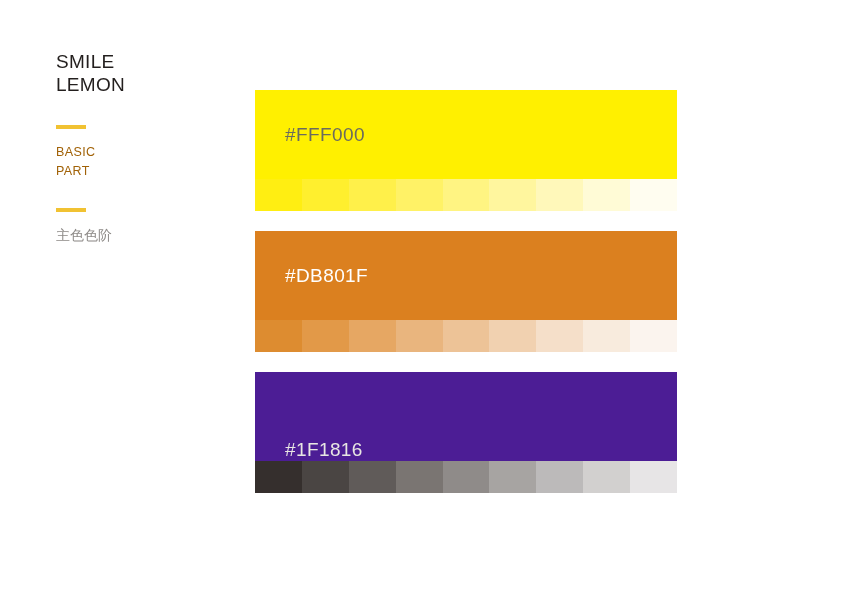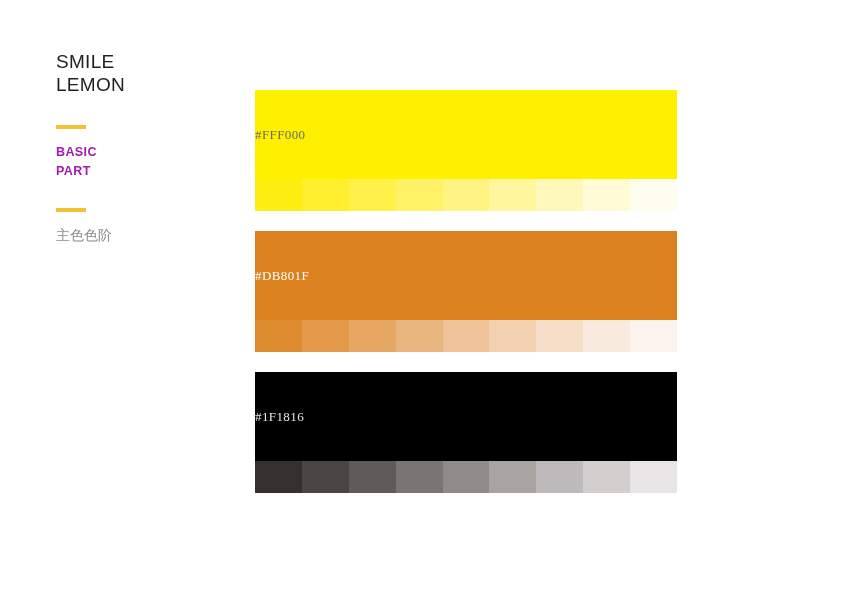--- a/index.html
+++ b/index.html
@@ -46,22 +46,22 @@
     background: #f1c232;
     margin: 0;
   }
 
   .rule-1 { margin-top: 29px; }
   .rule-2 { margin-top: 27px; }
 
   .section-label {
     font-size: 12.5px;
     line-height: 19px;
-    font-weight: bold;
-    color: #a21caf;
+    font-weight: normal;
+    color: #a16207;
     letter-spacing: 0.4px;
     white-space: pre-line;
     margin: 0;
     padding-top: 14px;
   }
 
   .sub-label {
     font-size: 14px;
     line-height: 18px;
     font-weight: 400;
@@ -86,24 +86,24 @@
 
   .main-swatch {
     width: 100%;
     height: 89px;
     box-sizing: border-box;
     display: flex;
     align-items: center;
   }
 
   .main-swatch .hex {
-    font-size: 13px;
+    font-size: 19px;
     letter-spacing: 0.4px;
+    margin-left: 30px;
     user-select: text;
-    font-family: Liberation Serif, serif;
   }
 
   .tint-row {
     display: flex;
     width: 100%;
     height: 32px;
   }
 
   .tint {
     flex: 1 1 0;
@@ -163,21 +163,21 @@
         <div class="tint" style="background-color: rgb(241, 209, 176);"></div>
         <div class="tint" style="background-color: rgb(245, 223, 201);"></div>
         <div class="tint" style="background-color: rgb(248, 235, 221);"></div>
         <div class="tint" style="background-color: rgb(251, 244, 238);"></div>
       </div>
     </div>
 
     <div class="group-gap"></div>
 
     <div class="color-group">
-      <div class="main-swatch" style="background-color: #000000;">
+      <div class="main-swatch" style="background-color: #4c1d95; align-items: flex-end;">
         <span class="hex" style="color: rgb(232, 230, 227);">#1F1816</span>
       </div>
       <div class="tint-row">
         <div class="tint" style="background-color: rgb(53, 47, 45);"></div>
         <div class="tint" style="background-color: rgb(74, 69, 67);"></div>
         <div class="tint" style="background-color: rgb(96, 91, 89);"></div>
         <div class="tint" style="background-color: rgb(122, 117, 114);"></div>
         <div class="tint" style="background-color: rgb(143, 139, 137);"></div>
         <div class="tint" style="background-color: rgb(167, 164, 162);"></div>
         <div class="tint" style="background-color: rgb(188, 186, 186);"></div>

